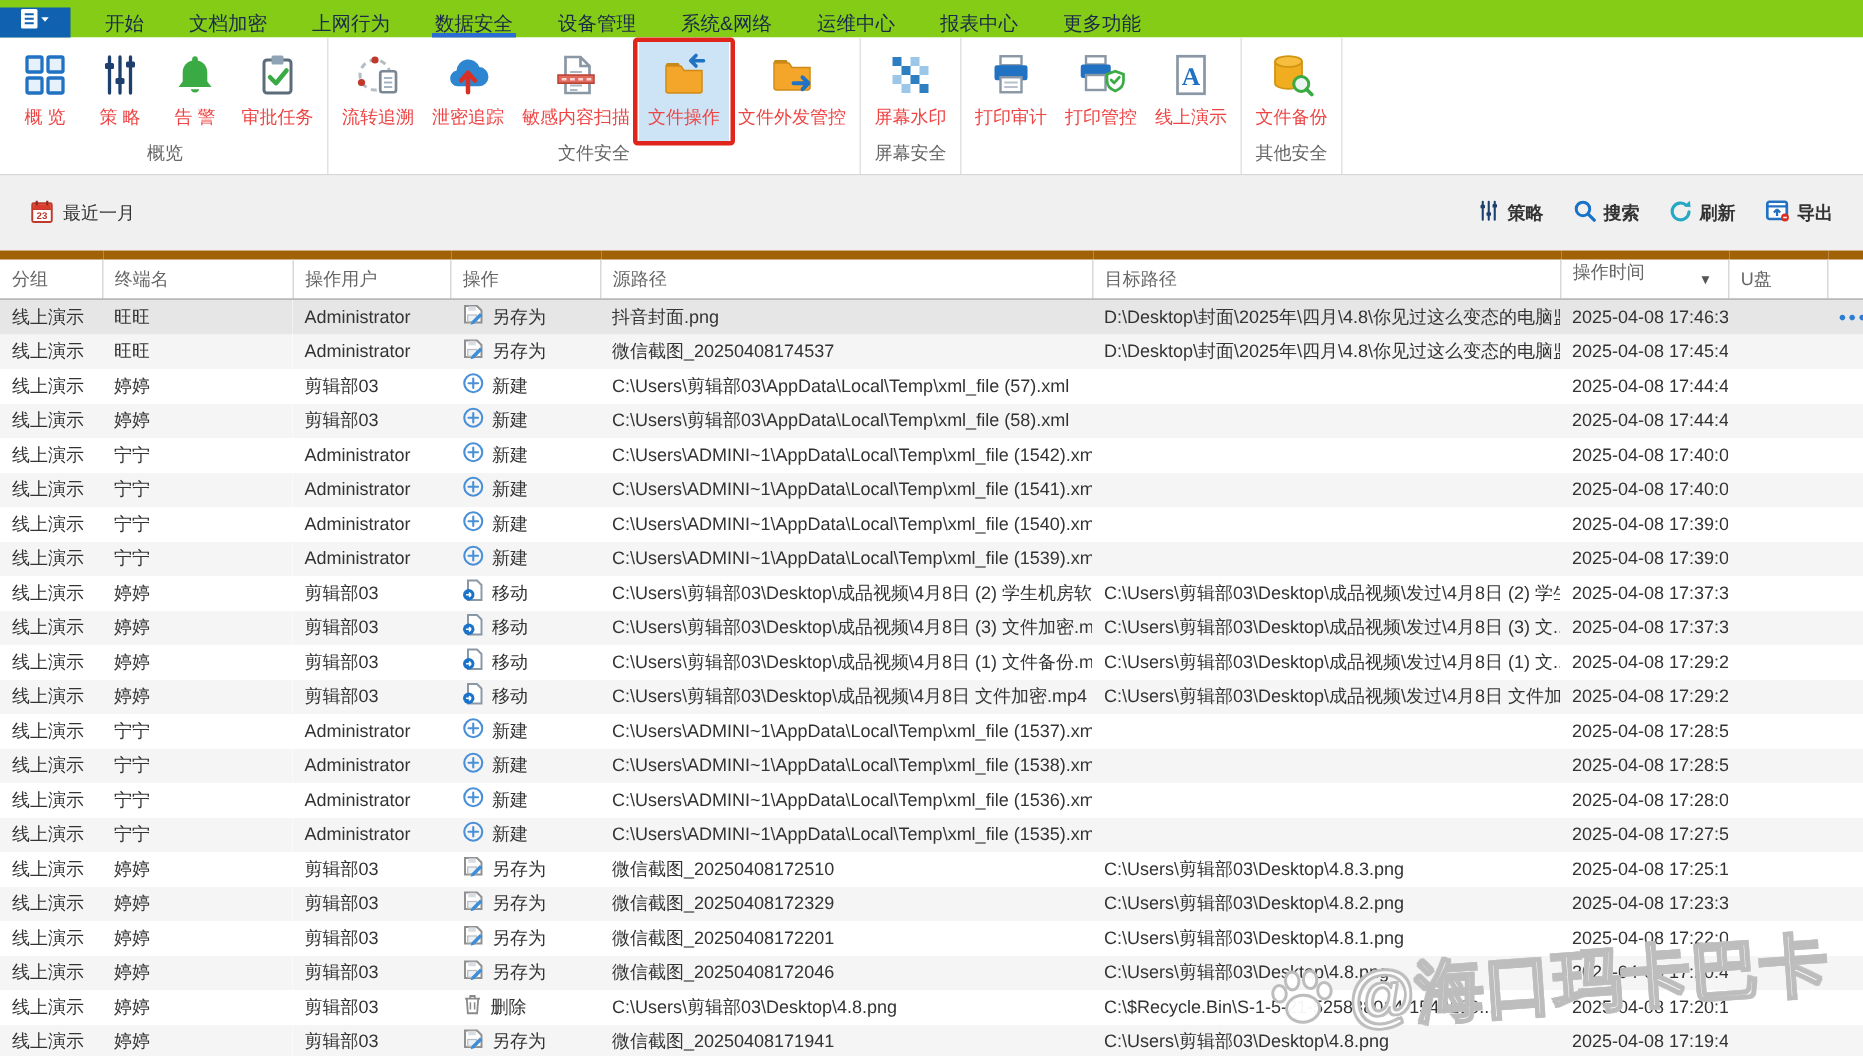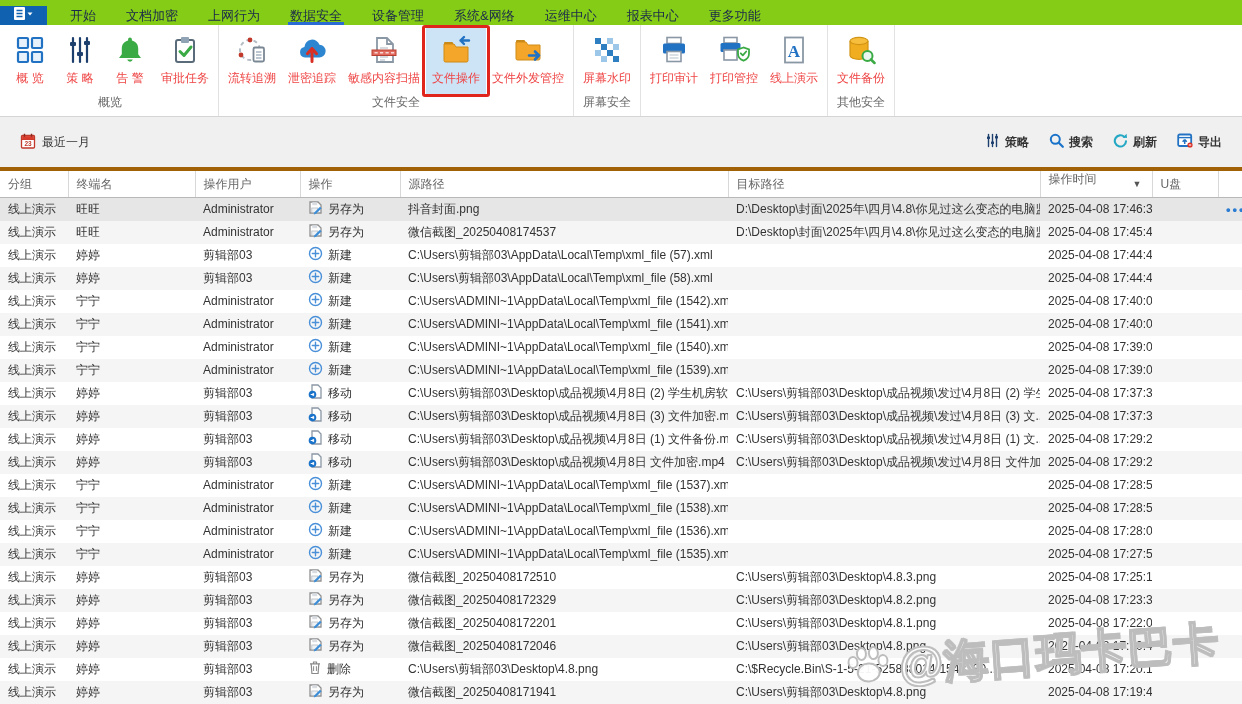--- a/index.html
+++ b/index.html
@@ -30,21 +30,21 @@
   
   .strip{ height:50px; background:#f0f0f0; display:flex; align-items:center;
           justify-content:space-between; padding:0 20px; }
   .filter{ display:flex; align-items:center; gap:6px; font-size:12px; color:#333; cursor:pointer; }
   .actions{ display:flex; gap:20px; }
   .action{ display:flex; align-items:center; gap:5px; font-size:12px; color:#333; cursor:pointer; white-space:nowrap;font-weight:bold; }
 
   
   table{ width:1242px; border-collapse:collapse; table-layout:fixed; font-size:12px; color:#333; background:#fff; }
   thead th{ height:26px; font-weight:normal; text-align:left; color:#666; background:#fff;
-            border-top:4px solid #a16207; border-bottom:1px solid #b8b8b8; border-right:1px solid #d8d8d8;
+            border-top:6px solid #a16207; border-bottom:1px solid #b8b8b8; border-right:1px solid #d8d8d8;
             padding:0 0 0 8px; white-space:nowrap; overflow:hidden; cursor:pointer; }
   thead th:last-child{ border-right:none; }
   tbody td{ height:23px; padding:0 0 0 8px; white-space:nowrap; overflow:hidden; }
   tbody tr.even{ background:#f5f5f5; }
   tbody tr.selected{ background:#e6e6e6; }
   .opwrap{ display:inline-flex; align-items:center; gap:5px; vertical-align:middle; }
   .hdr-caret{ float:right; margin-right:10px; color:#555; font-size:9px; line-height:26px; }
   .dots{ color:#2b7cd3; font-weight:bold; letter-spacing:2px; font-size:13px; }
 
   

